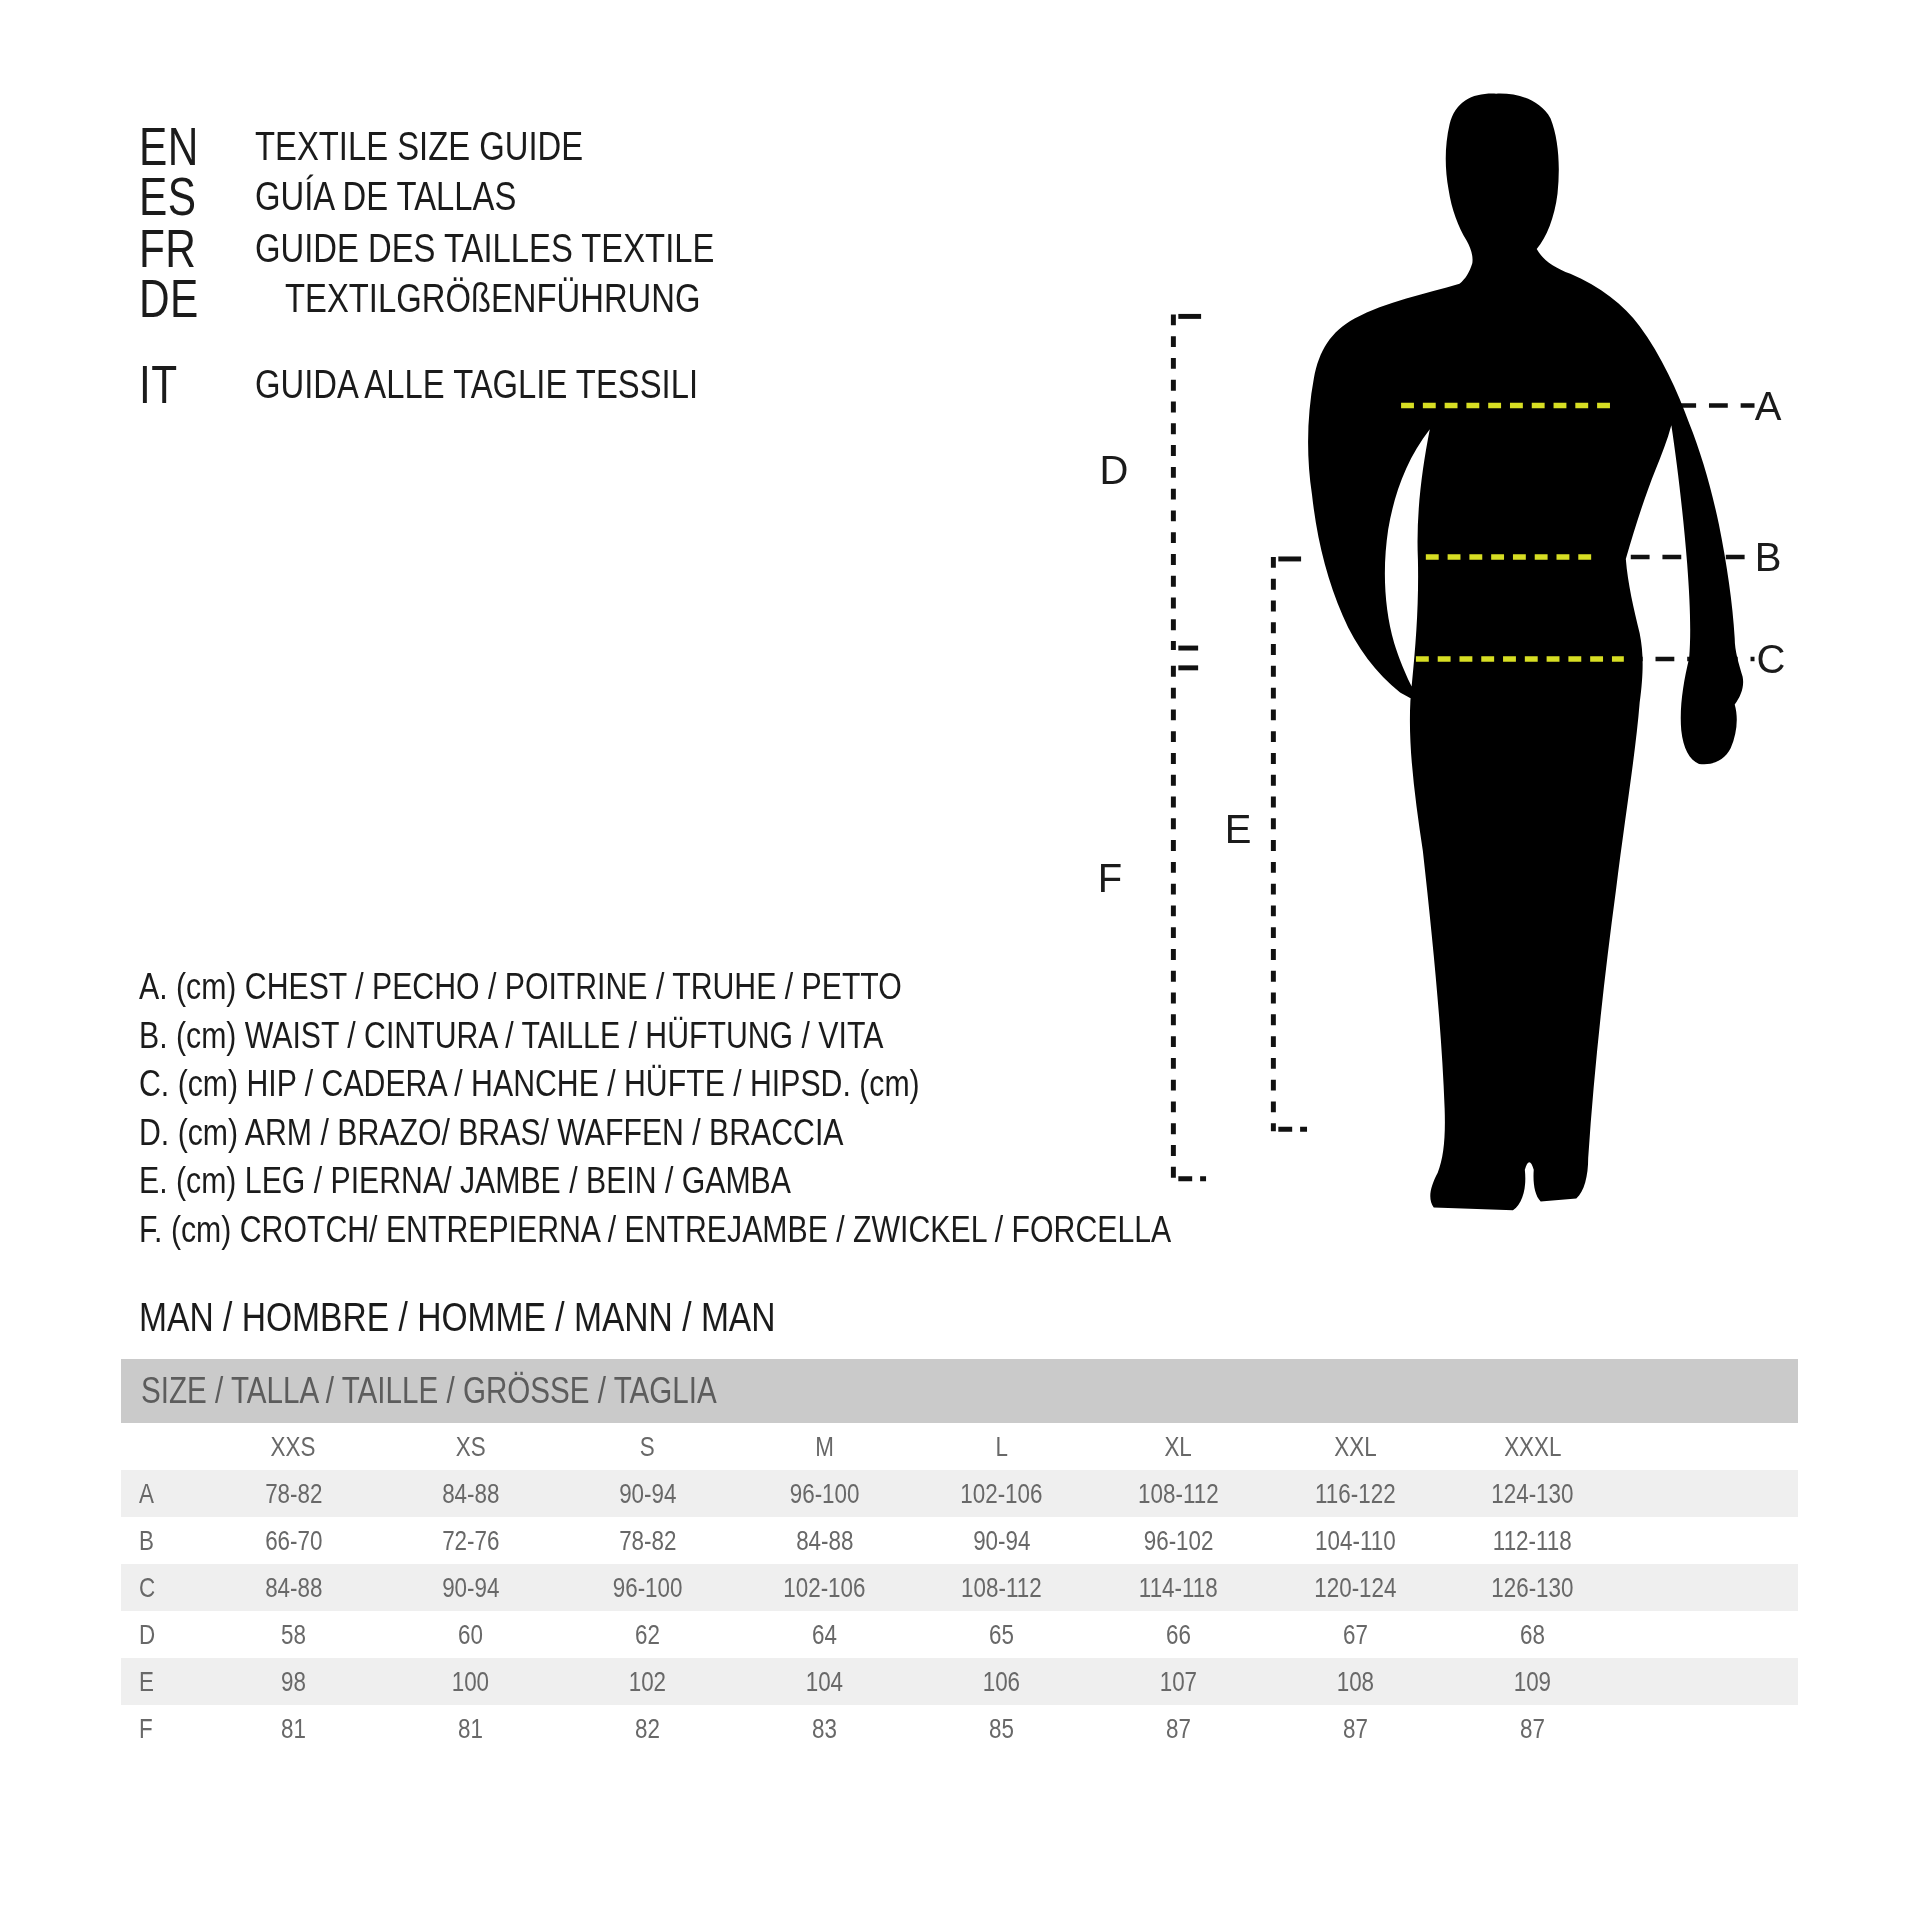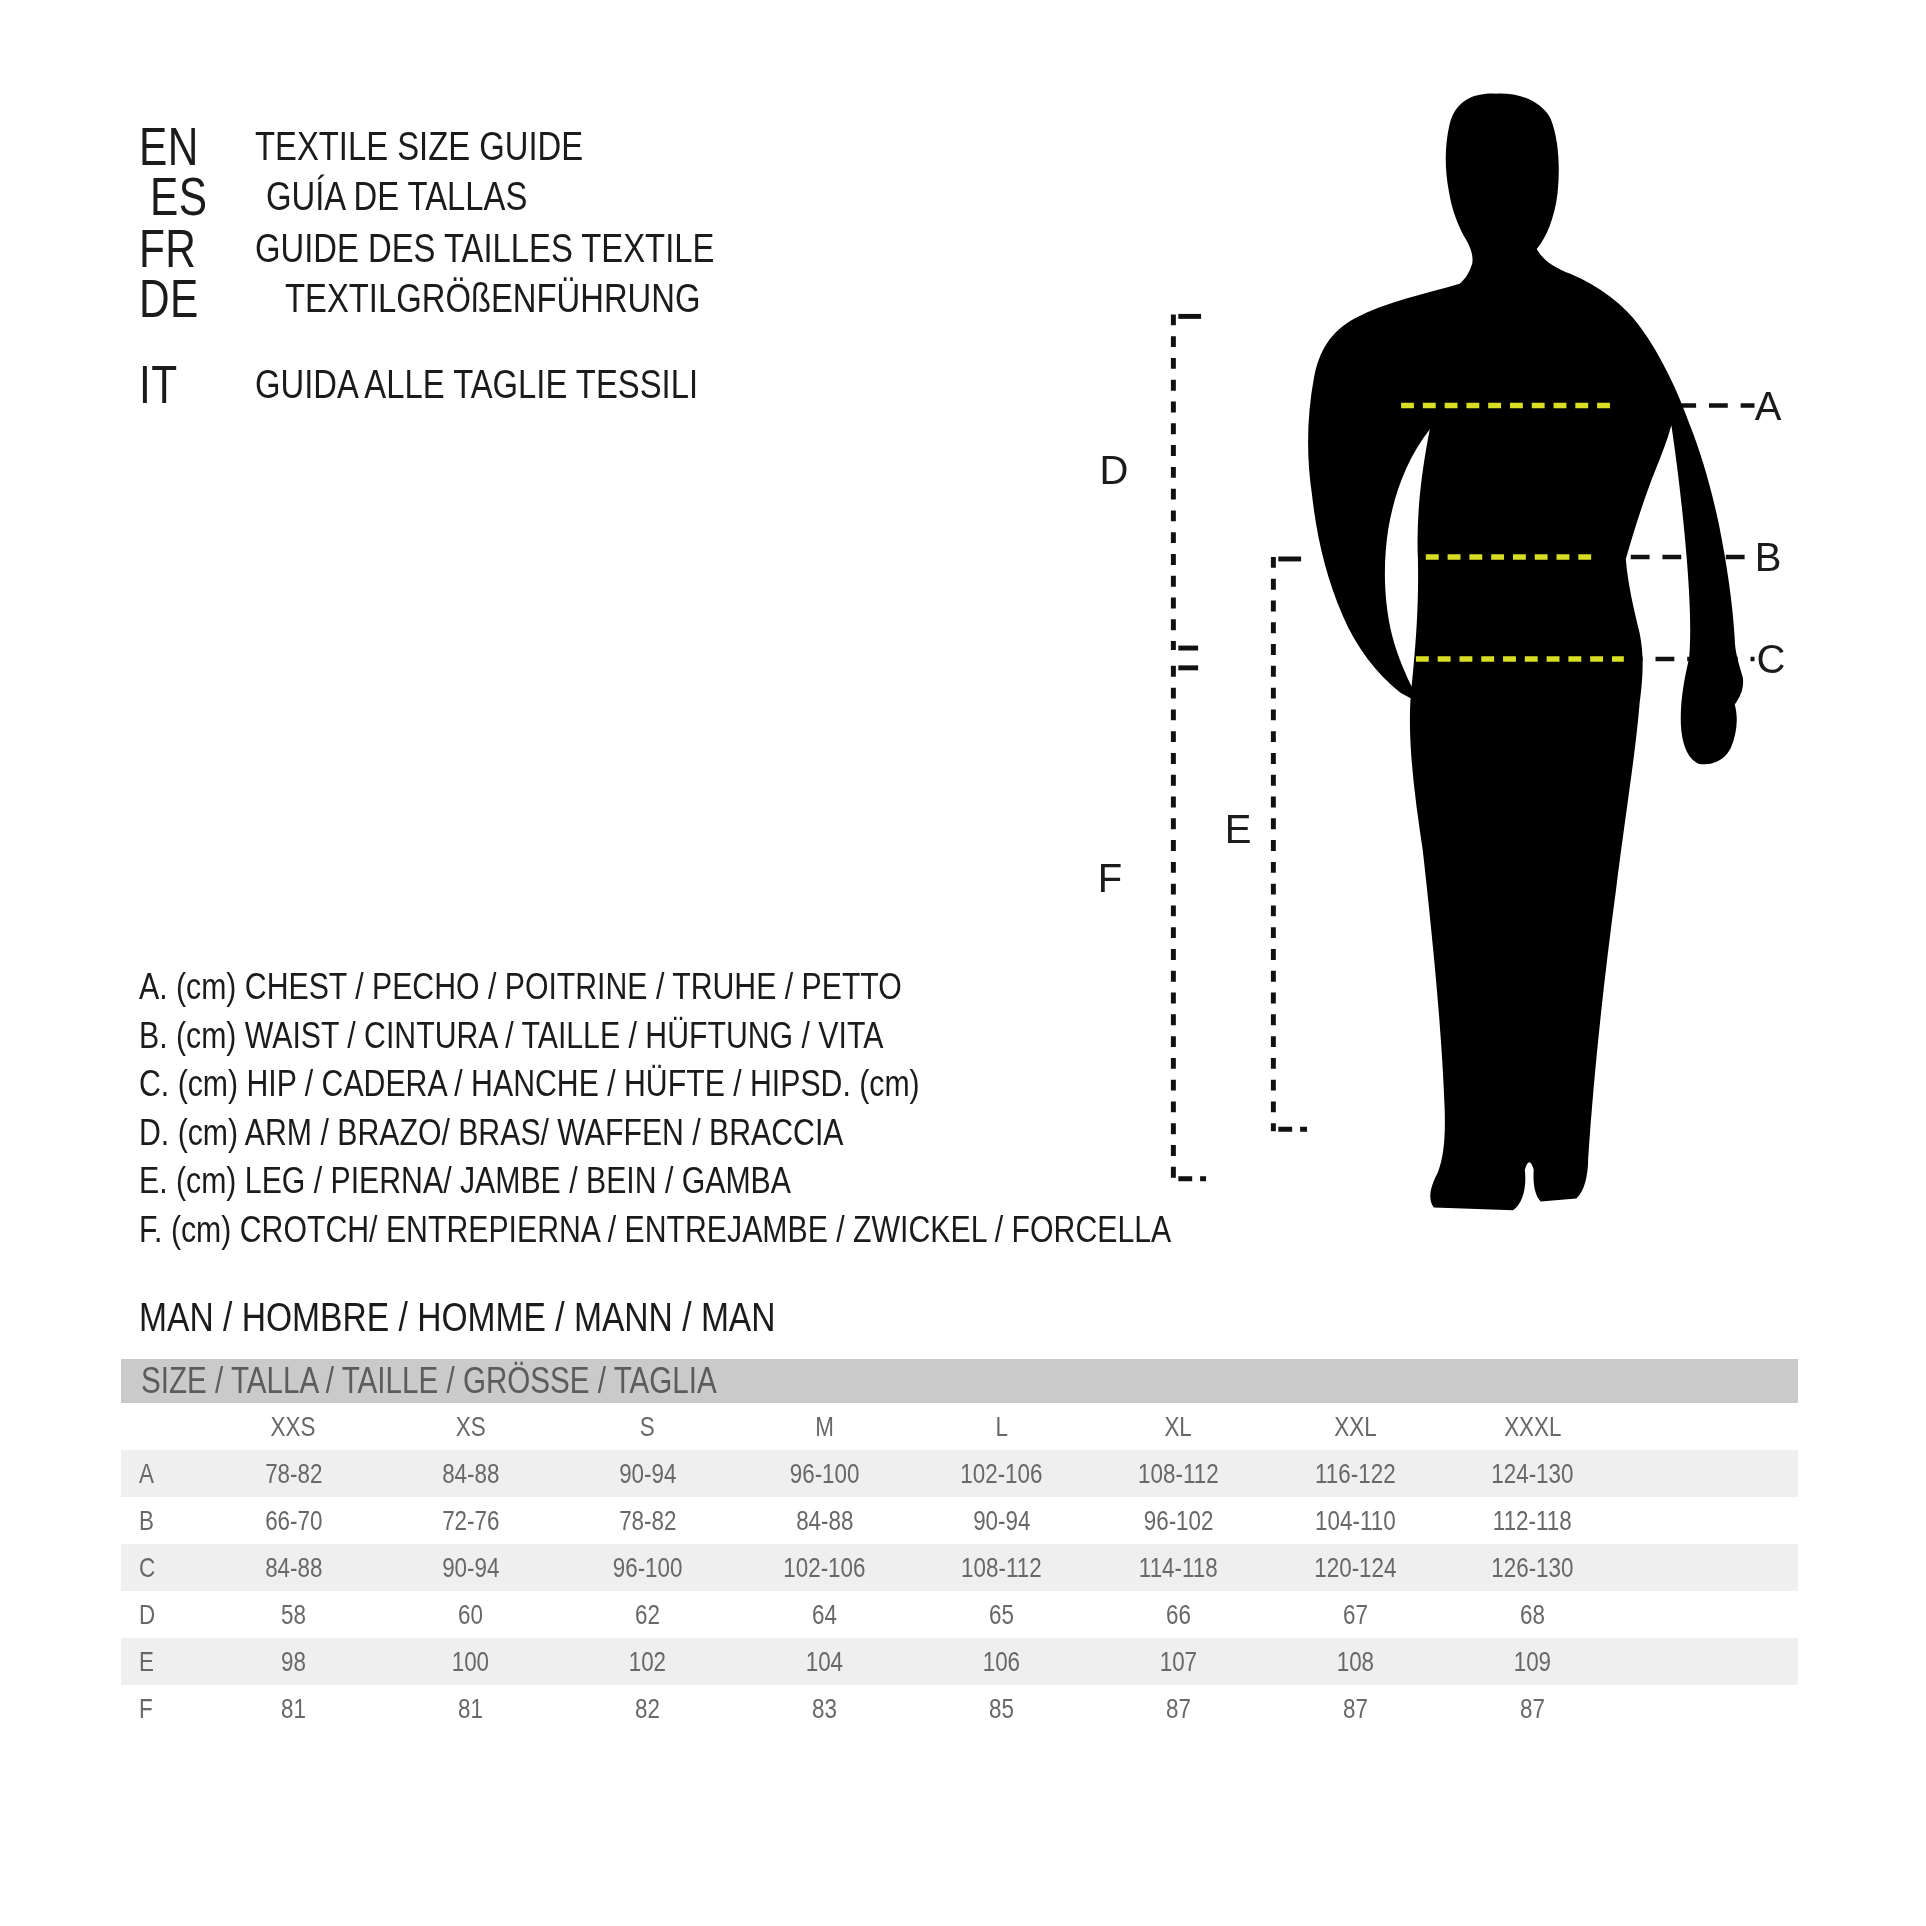--- a/index.html
+++ b/index.html
@@ -16,38 +16,38 @@
   .lang-code{width:116px;font-size:53px;letter-spacing:0.5px;}
   .lang-title{font-size:41px;}
   
   .legend-row{position:absolute;left:139px;height:44px;display:flex;align-items:center;font-size:36px;}
   
   .category-line{position:absolute;left:139px;font-size:40px;}
   
   .marker{position:absolute;font-size:40px;color:#1b1b1b;transform:translate(-50%,-50%);}
   
   #size-table{position:absolute;left:121px;top:1359px;width:1677px;}
-  .t-headerbar{height:44px;background:#cacaca;display:flex;align-items:center;}
+  .t-headerbar{height:64px;background:#cacaca;display:flex;align-items:center;}
   .t-headerbar .ht{font-size:37px;color:#5c5c5c;margin-left:20px;}
   .t-row{height:47px;display:flex;align-items:center;font-size:28px;color:#686868;}
   .t-row.stripe{background:#efefef;}
   .t-label{width:84px;padding-left:18px;box-sizing:border-box;}
   .t-cell{width:177px;text-align:center;}
 </style>
 </head>
 <body>
 
 <div id="canvas">
 
   <div>
     <div class="lang-row" style="top:123px;">
       <span class="lang-code"><span class="cond">EN</span></span>
       <span class="lang-title"><span class="cond">TEXTILE SIZE GUIDE</span></span>
     </div>
-    <div class="lang-row" style="top:173px;margin-left:11px;">
+    <div class="lang-row" style="top:173px;">
       <span class="lang-code"><span class="cond">ES</span></span>
       <span class="lang-title"><span class="cond">GUÍA DE TALLAS</span></span>
     </div>
     <div class="lang-row" style="top:225px;">
       <span class="lang-code"><span class="cond">FR</span></span>
       <span class="lang-title"><span class="cond">GUIDE DES TAILLES TEXTILE</span></span>
     </div>
     <div class="lang-row" style="top:275px;gap:30px;">
       <span class="lang-code"><span class="cond">DE</span></span>
       <span class="lang-title"><span class="cond">TEXTILGRÖßENFÜHRUNG</span></span>

